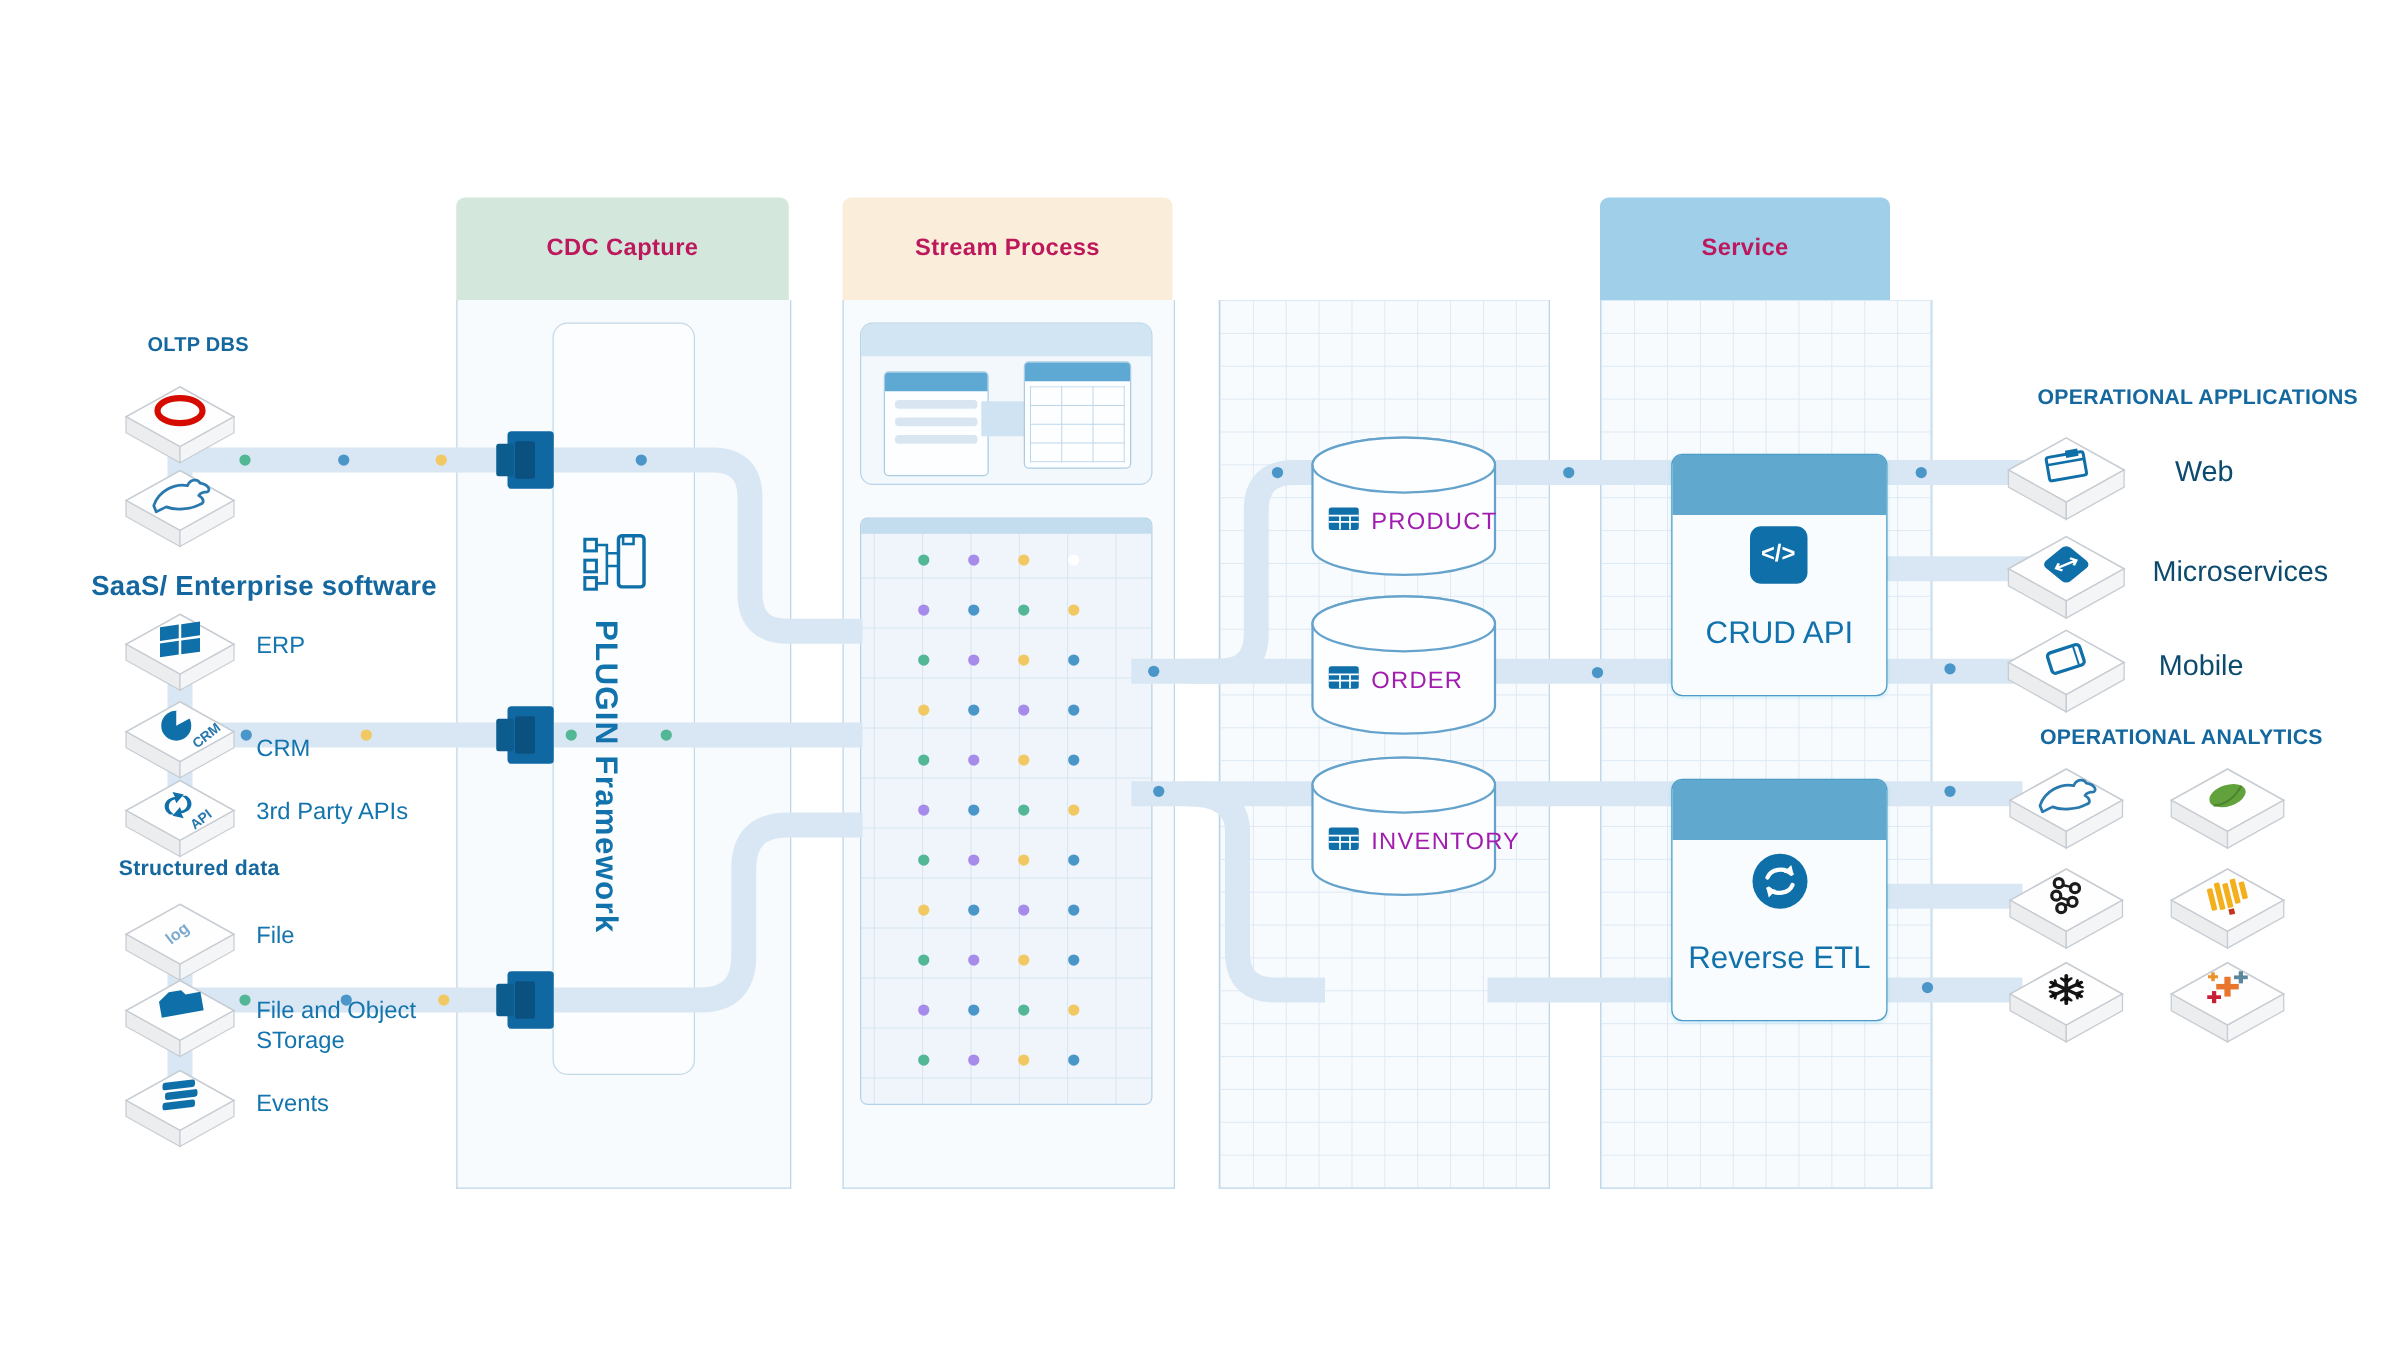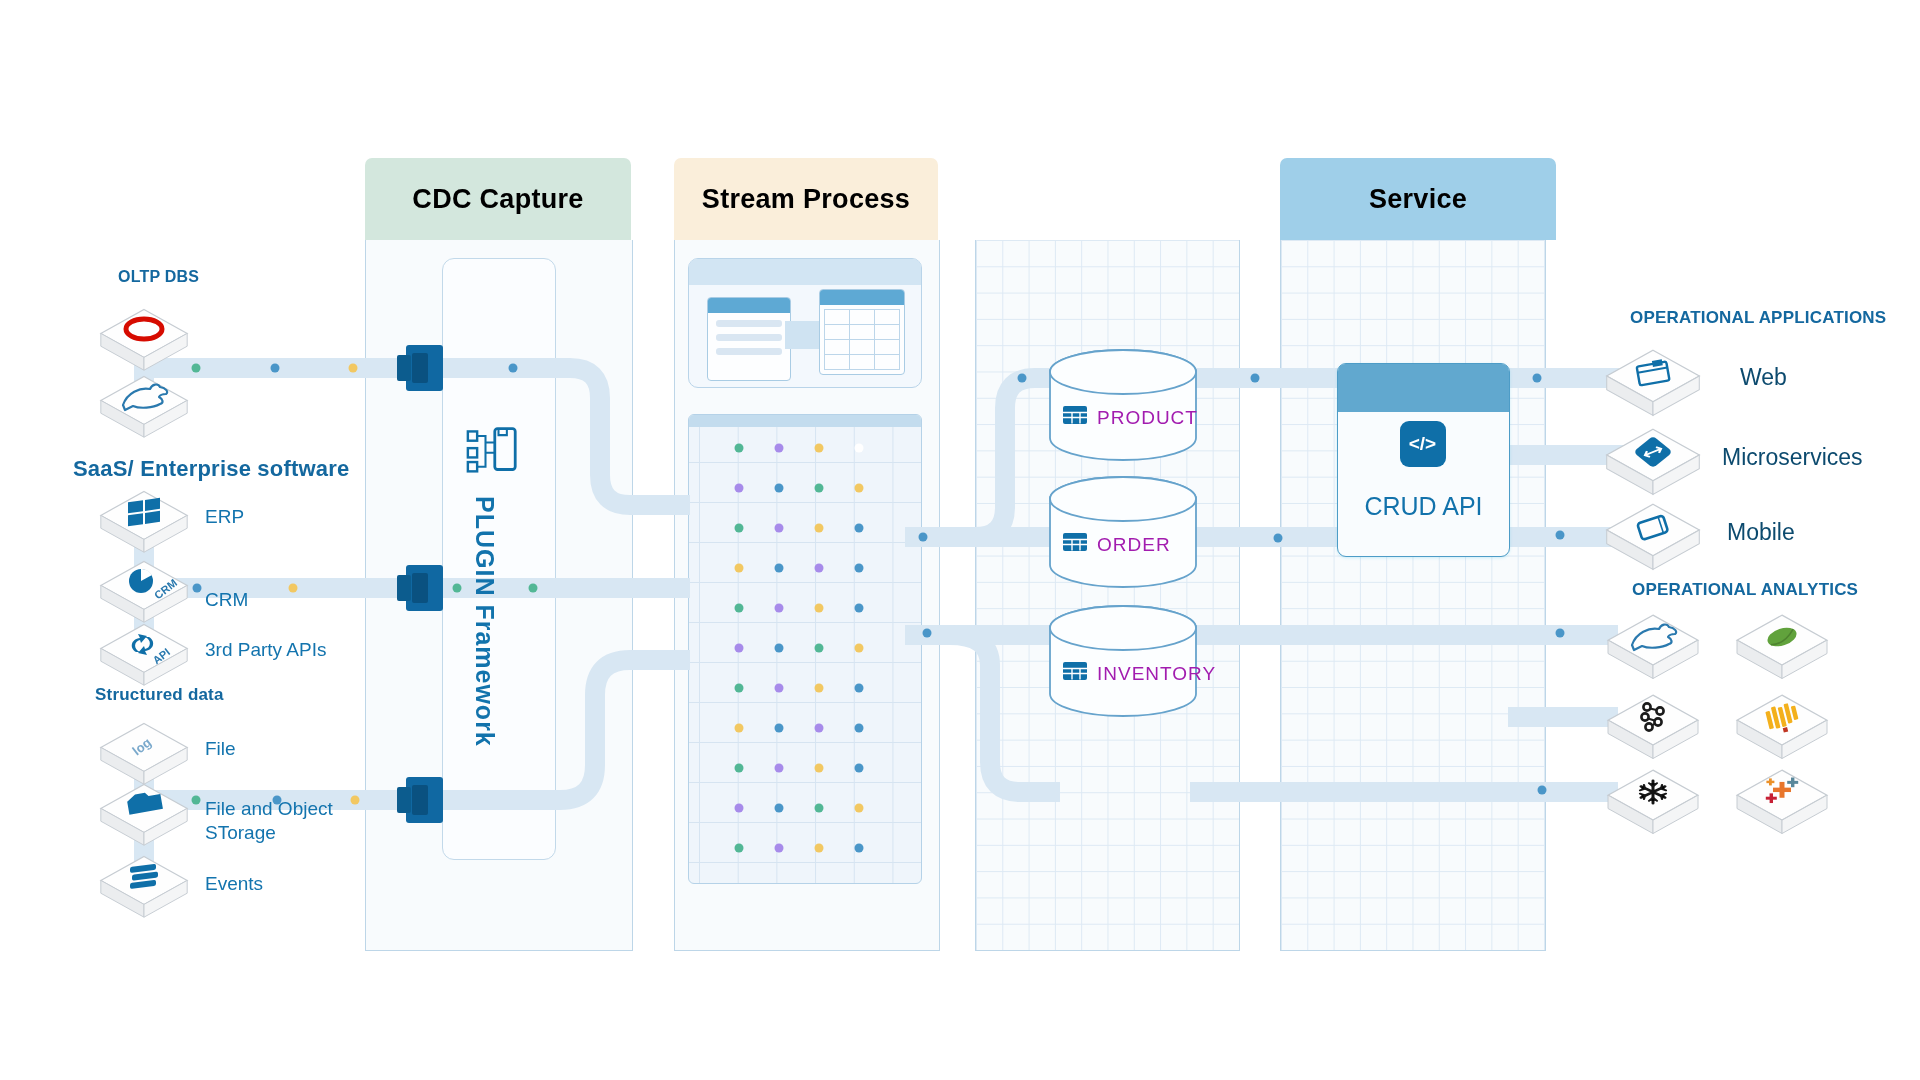--- a/index.html
+++ b/index.html
@@ -5,21 +5,21 @@
   html,body{margin:0;padding:0;background:#ffffff;}
   .canvas{position:relative;width:1920px;height:1080px;background:#fff;overflow:hidden;
           font-family:"Liberation Sans", sans-serif;}
   .abs{position:absolute;}
 
   
   .panel-body{position:absolute;top:240px;height:710px;background:#f8fbfd;
               border:1px solid #bdd6e8;border-top:none;z-index:1;}
   .panel-header{position:absolute;top:158px;height:82px;border-radius:7px 7px 0 0;
                 display:flex;align-items:center;justify-content:center;z-index:1;}
-  .panel-header span{font-size:27px;font-weight:bold;color:#000000;letter-spacing:.3px;text-align:right;}
+  .panel-header span{font-size:19px;font-weight:bold;color:#be185d;letter-spacing:.3px;text-align:right;}
   .gridbg{background-image:linear-gradient(#dde9f4 1px,transparent 1px),
                            linear-gradient(90deg,#dde9f4 1px,transparent 1px);
           background-size:26.3px 26.3px;background-color:#f8fbfd;}
 
   
   .inner-card{position:absolute;left:442px;top:258px;width:112px;height:600px;background:#fbfdff;
               border:1.5px solid #c2d9ea;border-radius:12px;z-index:2;}
   .vlabel{position:absolute;left:470px;top:496px;height:350px;writing-mode:vertical-rl;
           font-size:25px;font-weight:bold;color:#1273ac;letter-spacing:1px;z-index:6;}
   .cdc-block{position:absolute;left:406px;width:37px;height:46px;background:#1068a2;
@@ -93,21 +93,21 @@
     </div>
   <div class="panel-body" style="left:365px;width:266px"></div>
 
   <div class="panel-header" style="left:674px;width:264px;background:#faeeda">
       <span>Stream Process</span>
     </div>
   <div class="panel-body" style="left:674px;width:264px"></div>
 
   <div class="panel-body gridbg" style="left:975px;width:263px"></div>
 
-  <div class="panel-header" style="left:1280px;width:276px;background:#9fcfe9">
+  <div class="panel-header" style="left:1280px;width:232px;background:#9fcfe9">
       <span>Service</span>
     </div>
   <div class="panel-body gridbg" style="left:1280px;width:264px"></div>
 
   <div class="inner-card"></div>
   <div class="abs" style="left:464px;top:424px;width:56px;height:52px;z-index:6">
     <svg width="56" height="52" viewBox="0 0 60 56" fill="none" stroke="#0f6fa8" stroke-width="3">
       <rect x="33" y="5" width="22" height="44" rx="3"></rect>
       <path d="M37,5 v7 h9 v-7" stroke-width="2.2"></path>
       <rect x="4" y="8" width="10" height="10" stroke-width="2.6"></rect>
@@ -376,20 +376,35 @@
       </div>
   </div>
 
   <div class="svc-card" style="top:363px">
     <div class="svc-head"></div>
     <div class="svc-icon">
         <div class="code-chip">&lt;/&gt;</div>
       </div>
     <div class="svc-label">CRUD API</div>
   </div>
+  <div class="svc-card" style="top:623px">
+    <div class="svc-head"></div>
+    <div class="svc-icon">
+      <svg width="48" height="48" viewBox="0 0 48 48">
+        <circle cx="24" cy="24" r="22" fill="#0f6fa8"></circle>
+        <g fill="none" stroke="#fff" stroke-width="3.4" stroke-linecap="round">
+          <path d="M14,21 a11,9 0 0 1 19,-3"></path>
+            <path d="M34,27 a11,9 0 0 1 -19,3"></path>
+          </g>
+        <path d="M33,11 l2,8 -8,-2 z" fill="#fff"></path>
+          <path d="M15,37 l-2,-8 8,2 z" fill="#fff"></path>
+      </svg>
+    </div>
+    <div class="svc-label">Reverse ETL</div>
+  </div>
 
   <div class="sect" style="left:1630px;top:308px;font-size:17px">OPERATIONAL APPLICATIONS</div>
   <div class="tile" style="left:1601px;top:346px;width:104px;height:72px">
       <svg viewBox="0 0 120 84" class="base">
         <polygon points="60,5 114,35 60,65 6,35" fill="#fefefe" stroke="#c6ccd2" stroke-width="1.5"></polygon>
    <polygon points="6,35 60,65 60,81 6,51" fill="#ebedef" stroke="#c6ccd2" stroke-width="1.2"></polygon>
    <polygon points="114,35 60,65 60,81 114,51" fill="#f4f5f6" stroke="#c6ccd2" stroke-width="1.2"></polygon>
       </svg>
       <div class="tile-icon"><svg width="46" height="34" viewBox="0 0 46 34">
           <g transform="rotate(-10 23 17)">

